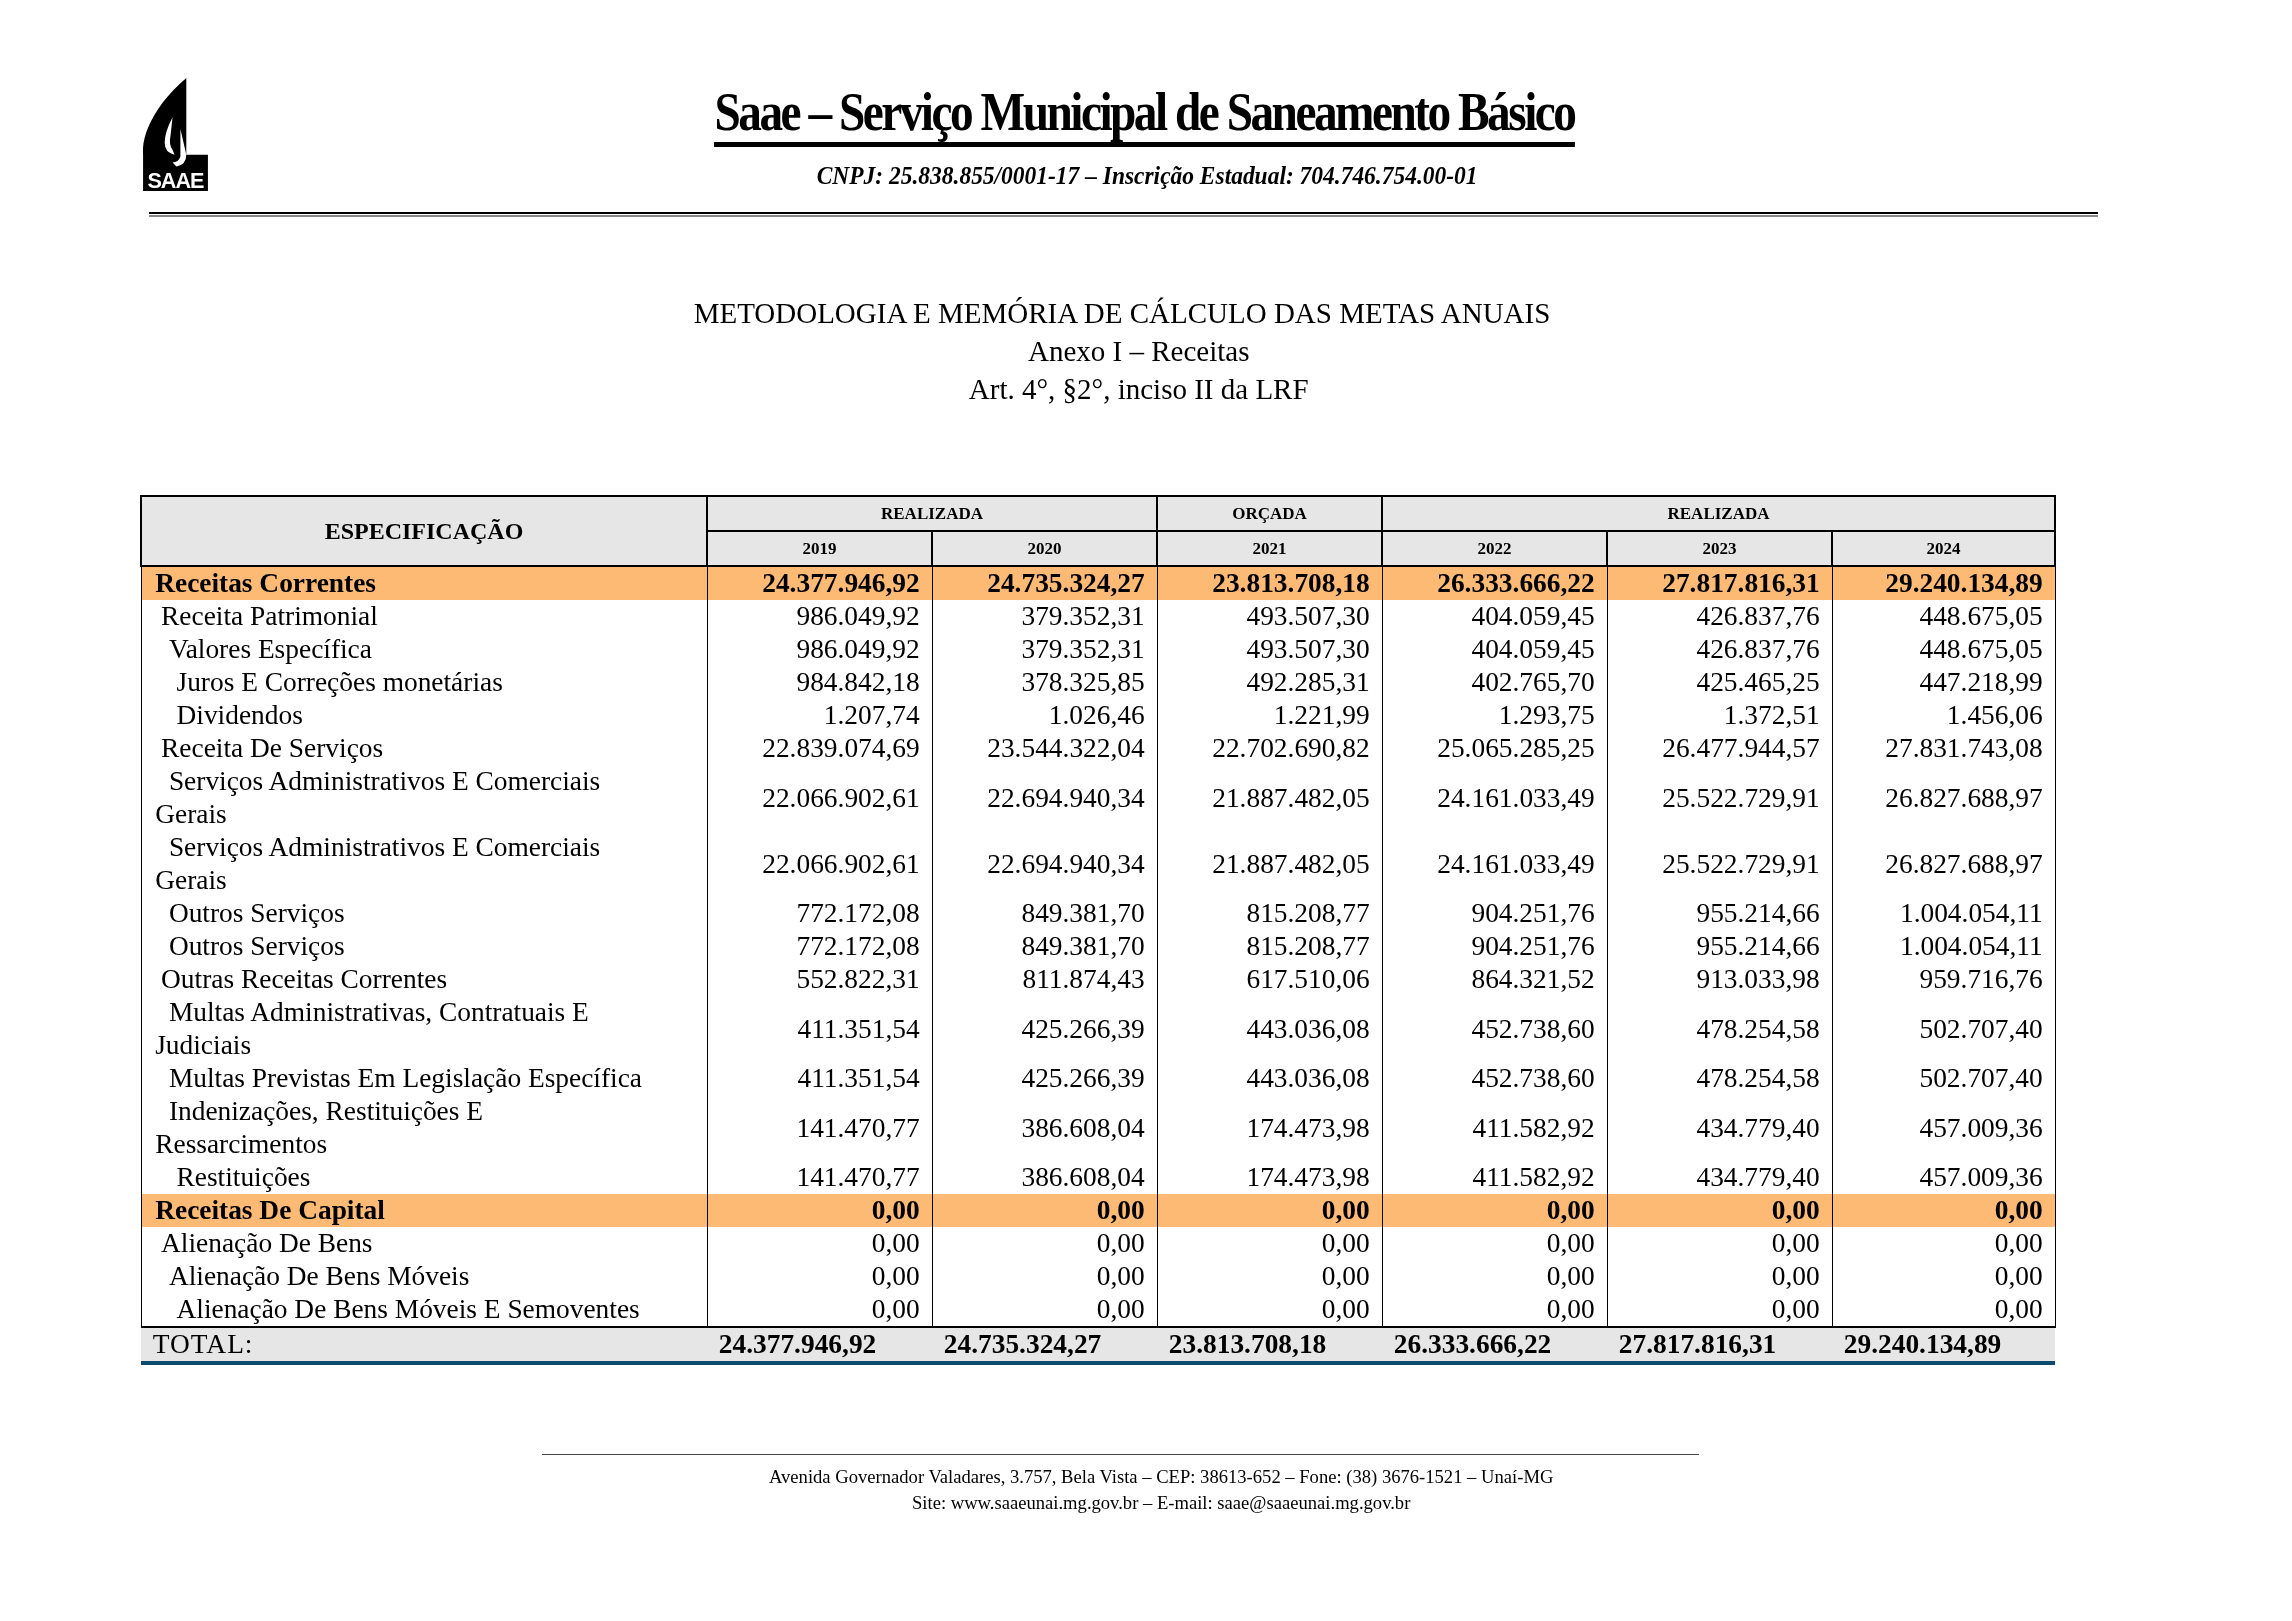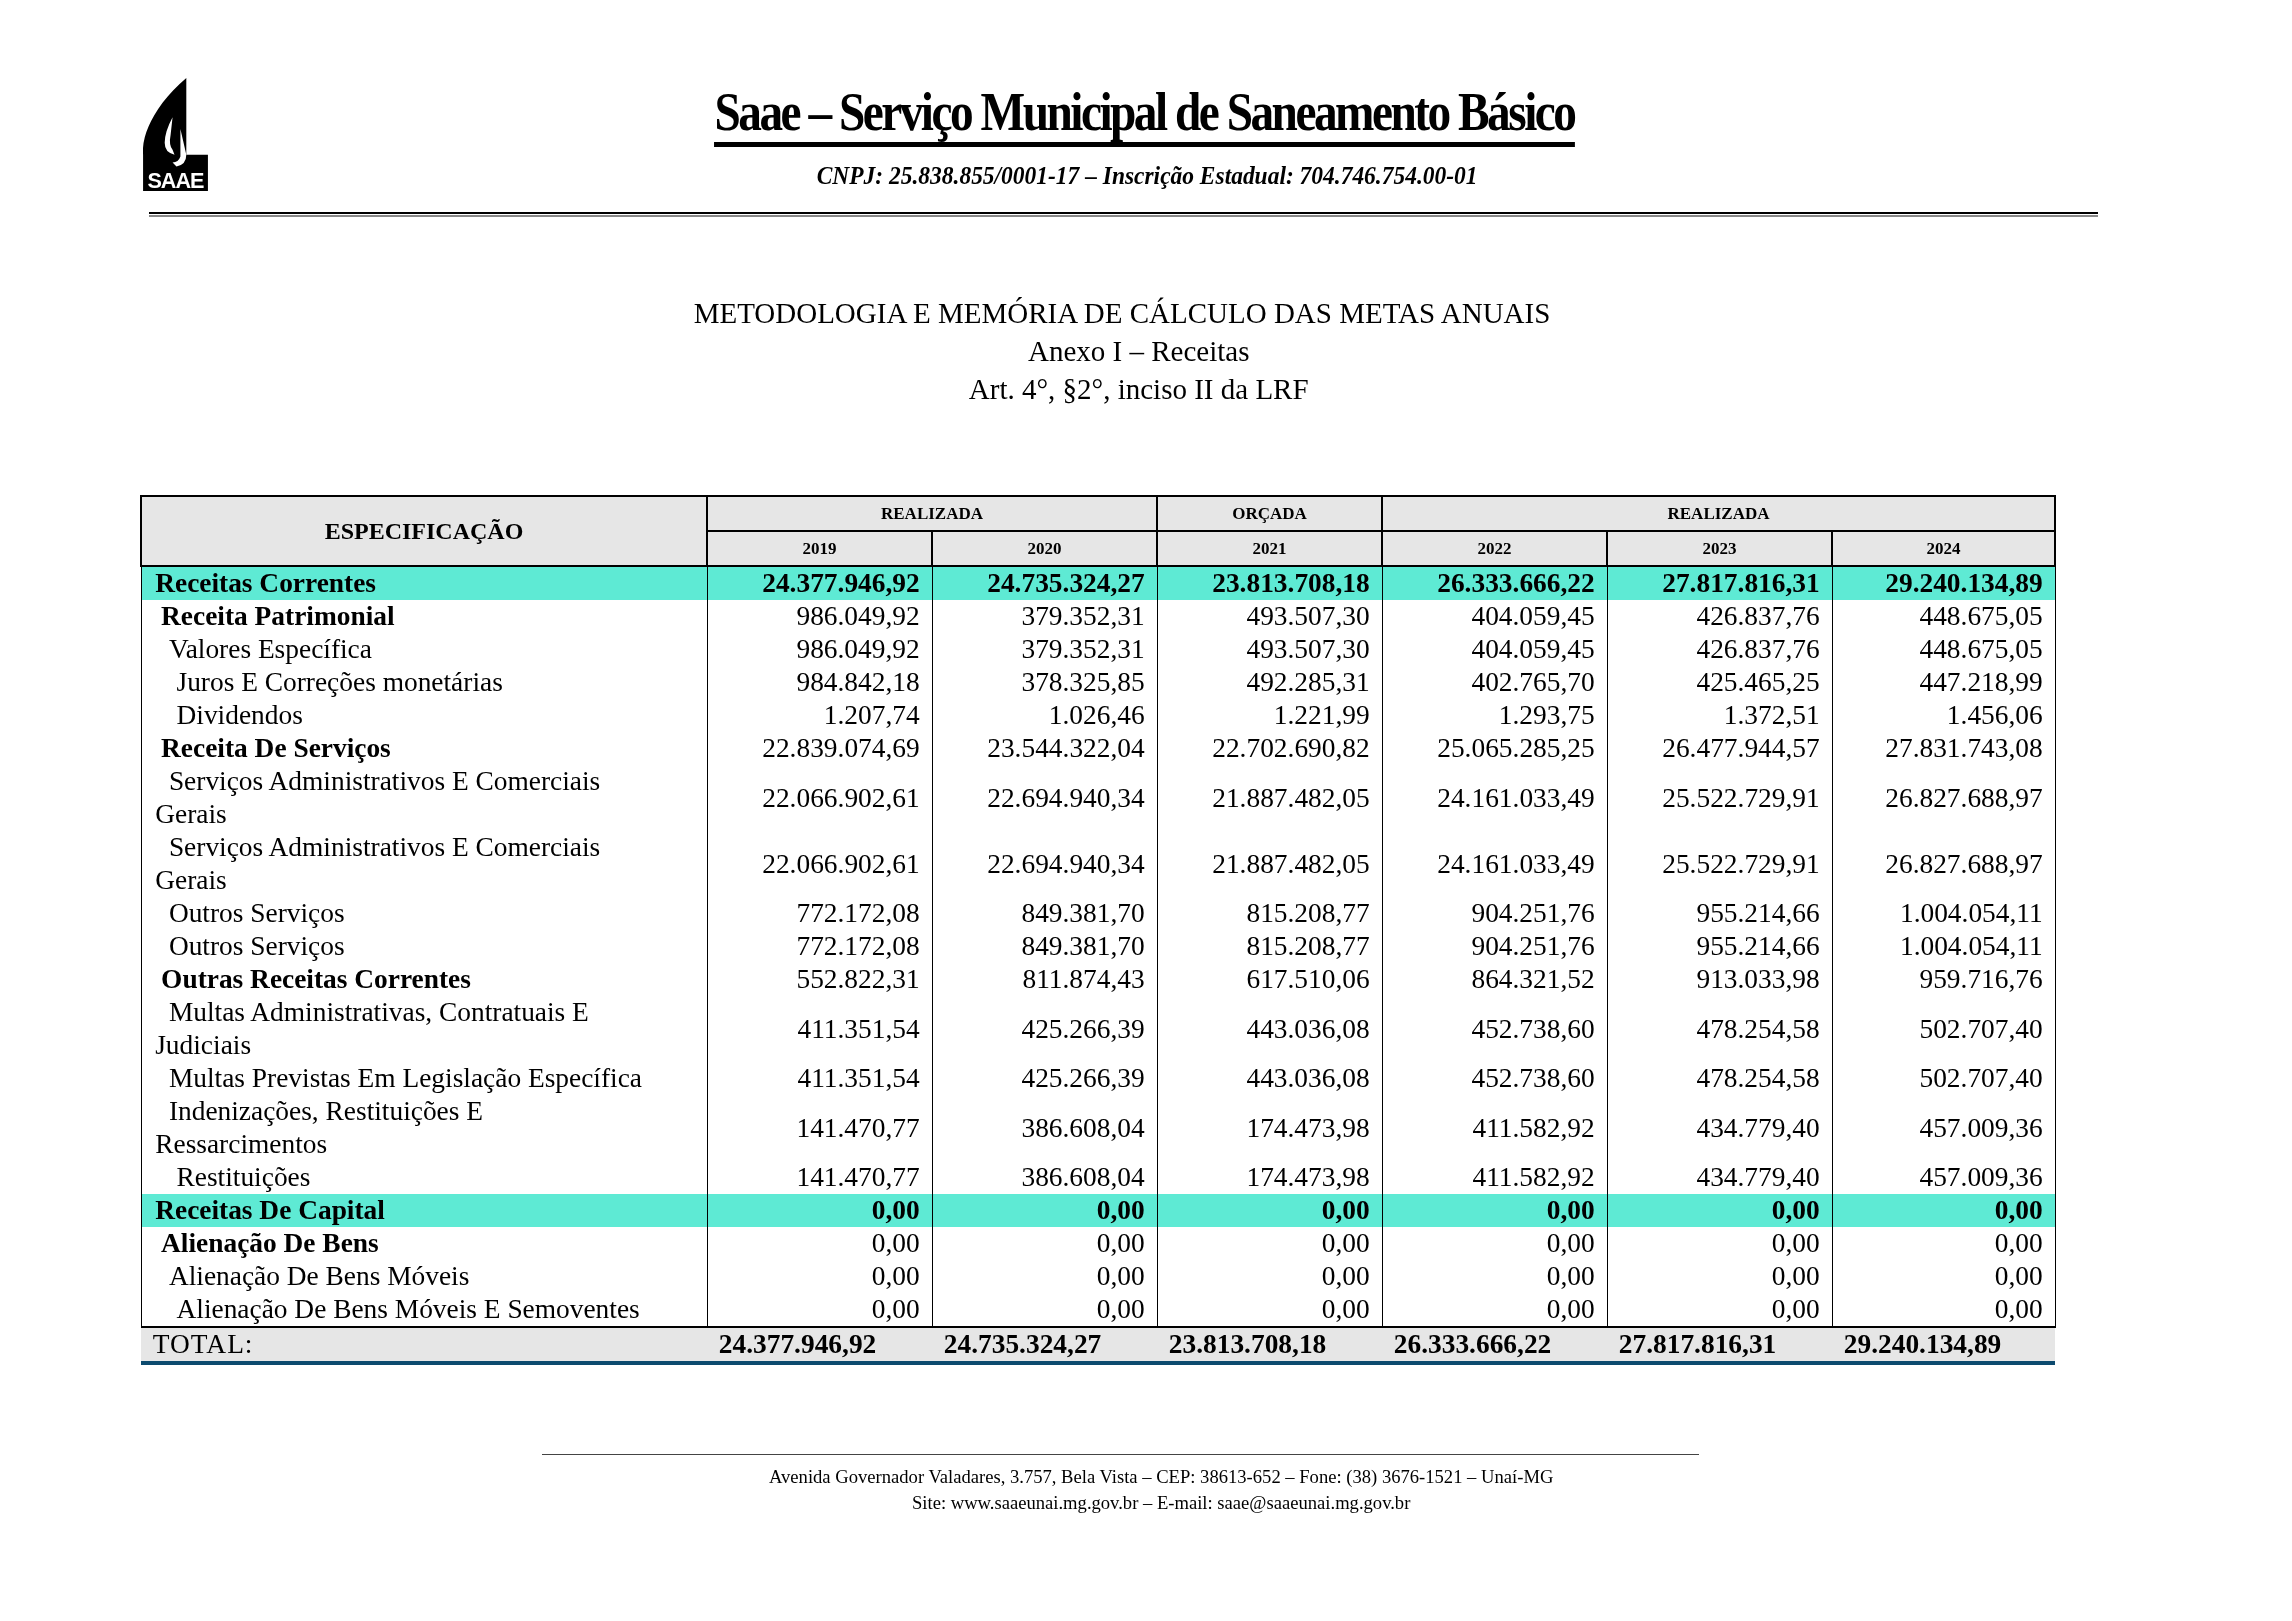--- a/index.html
+++ b/index.html
@@ -30,24 +30,24 @@
     position: absolute; left: 140px; top: 495px; width: 1916px;
     border-collapse: collapse; font-size: 27.4px; table-layout: fixed;
   }
   table.main td, table.main th { padding: 0 11.8px; line-height: 33px; vertical-align: middle; }
   table.main th { background: #e6e6e6; font-weight: bold; text-align: center; border: 2px solid #000; font-size: 17px; }
   table.main th.sub { border-top: 1px solid #000; }
   table.main th.spec { font-size: 24px; }
   table.main tbody td { border-left: 1px solid #000; border-right: 1px solid #000; }
   table.main tbody td.num { text-align: right; }
   table.main tbody td.label { text-align: left; padding-left: 13.7px; }
-  tr.group td { background: #5eead4; font-weight: bold; }
+  tr.group td { background: #fdba74; font-weight: bold; }
   tr.total td { background: #e6e6e6; font-weight: bold; border-top: 2px solid #000; border-bottom: 4px solid #0c4a6e; }
   table.main tbody tr:first-child td { border-top: 2px solid #000; }
-  .ind1 { padding-left: 19.6px !important; font-weight: bold; }
+  .ind1 { padding-left: 19.6px !important; }
   .ind2 { padding-left: 27.4px !important; }
   .ind3 { padding-left: 35px !important; }
   td.label .wrap-first { display: block; }
   td.label .wrap-second { display: block; margin-left: -13.7px; }
   td.label.ind2 .wrap-second { margin-left: -13.7px; }
   .footer-rule { position: absolute; left: 542px; width: 1157px; top: 1454px; border-top: 1px solid #444; }
   .footer-line { position: absolute; left: 0; width: 2293px; text-align: center; font-size: 18.6px; line-height: 25.5px; }
   .f1 { top: 1464px; left: 14.7px; }
   .f2 { top: 1490px; left: 14.7px; }
 </style>

